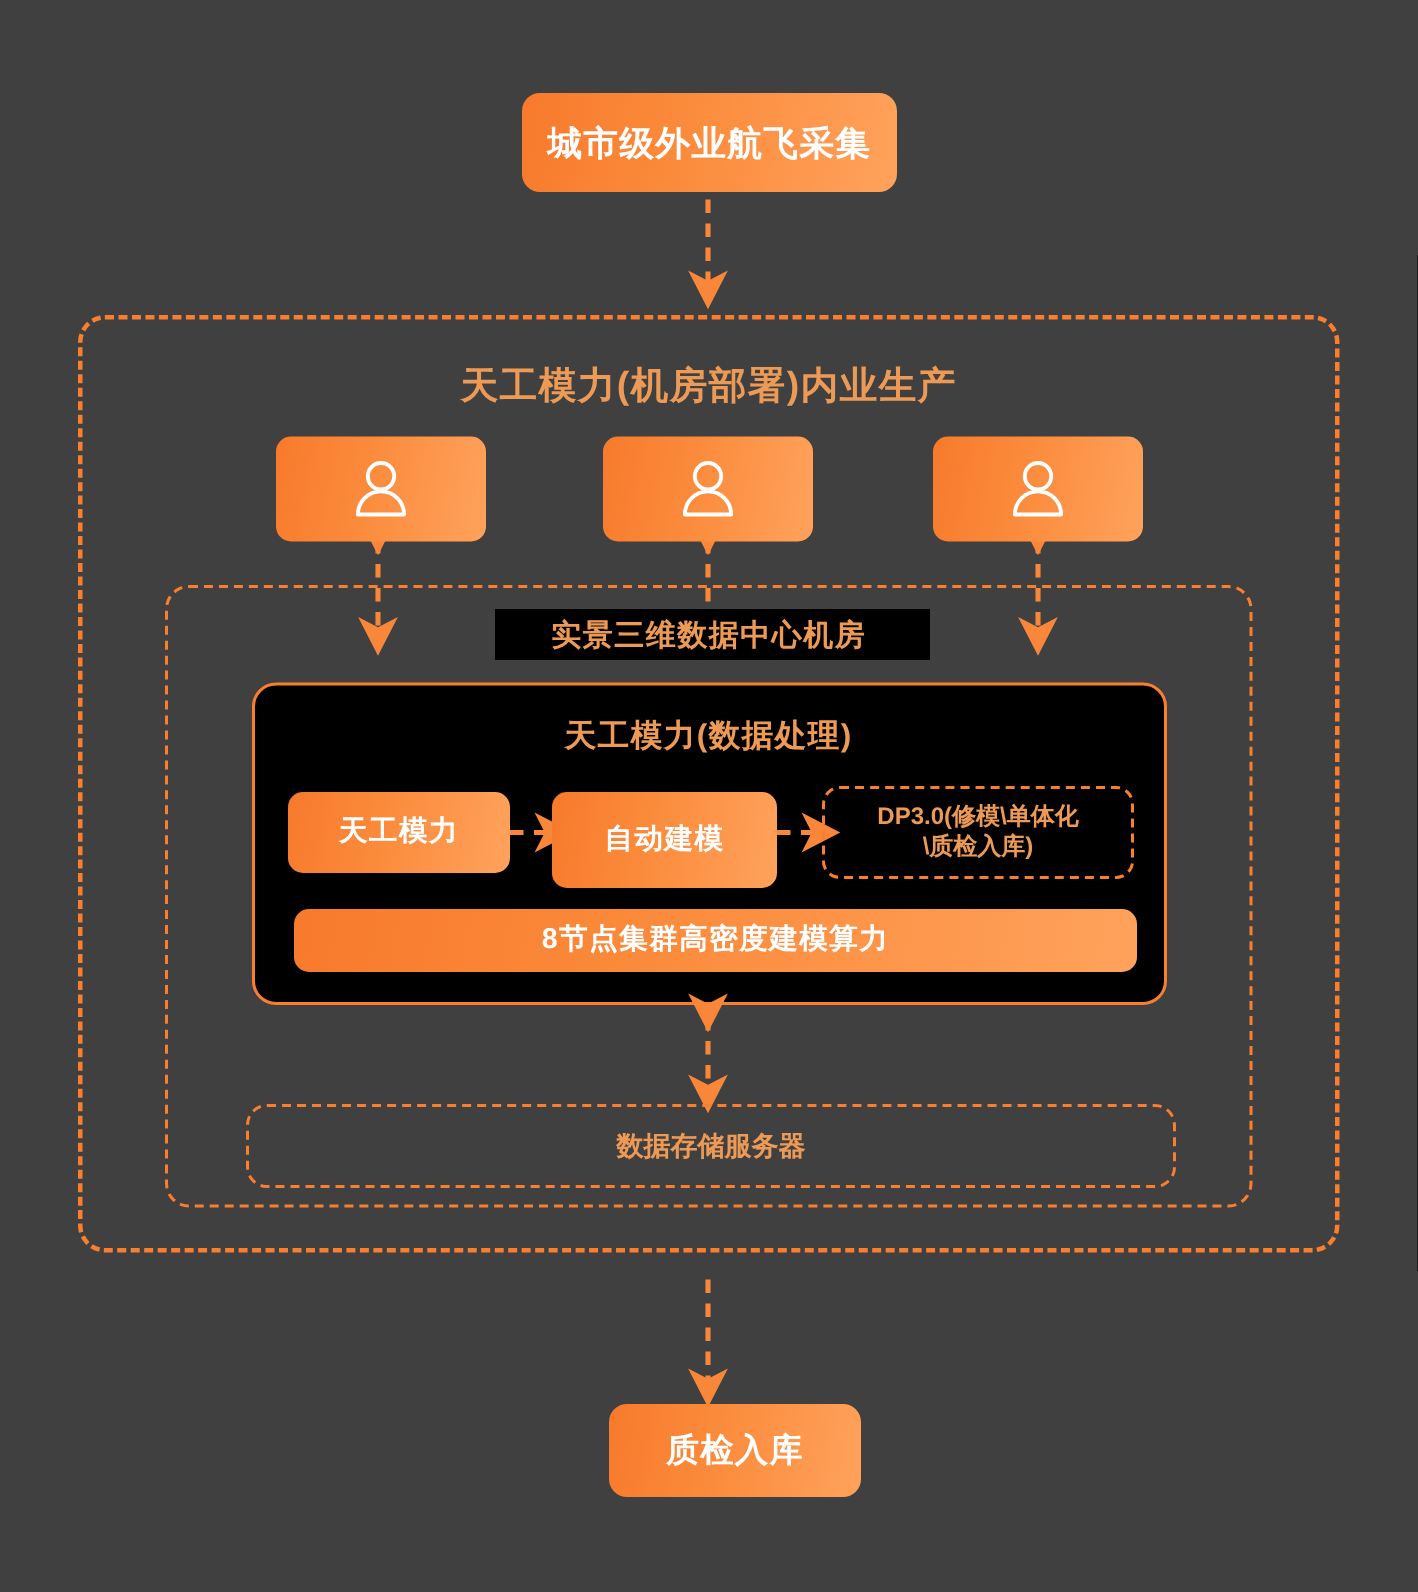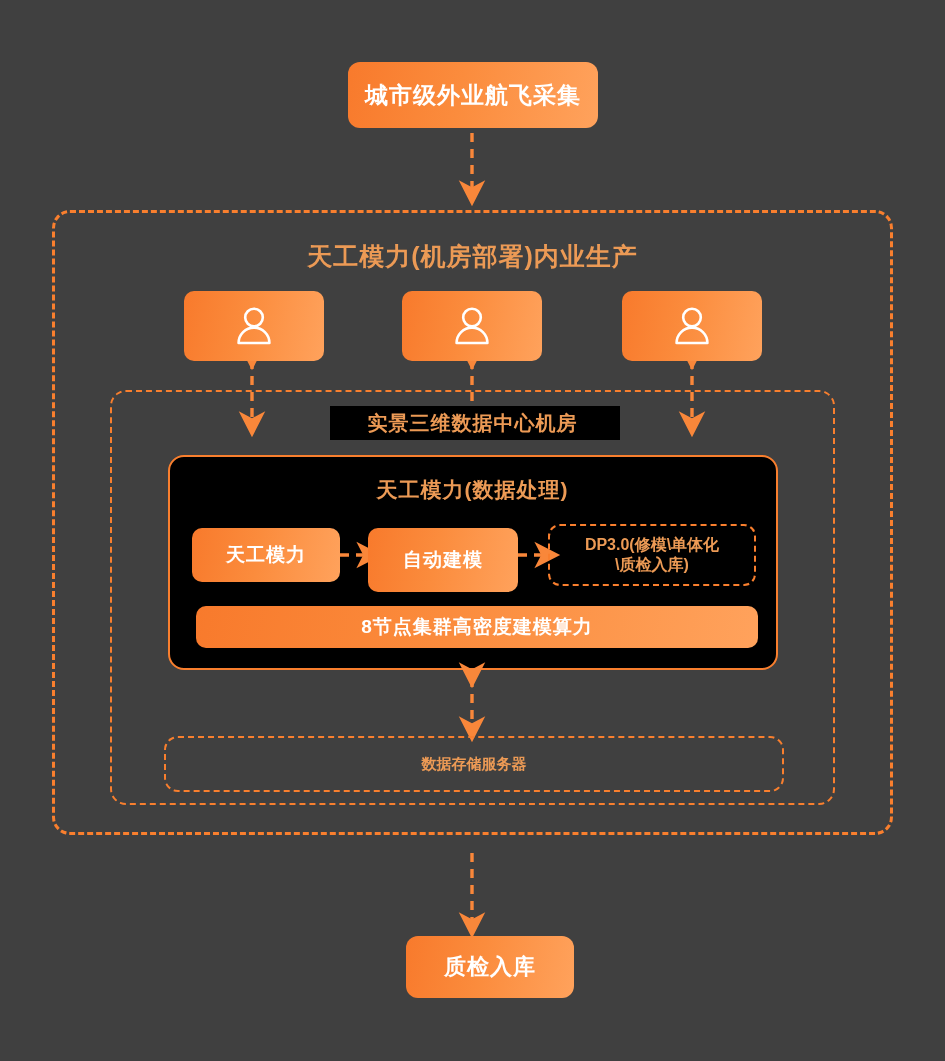--- a/index.html
+++ b/index.html
@@ -167,17 +167,17 @@
 
   <div class="chip soft" style="left:368px; top:528px; width:150px; height:64px; font-size:19px;">自动建模</div>
 
   <div class="dashlabel" style="left:548px; top:524px; width:208px; height:62px; font-size:16px; padding:0 8px;">
     <span style="white-space:pre-line;">DP3.0(修模\单体化
 \质检入库)</span>
   </div>
 
   <div class="chip" style="left:180px; top:606px; width:562px; height:42px; font-size:19px; border-radius:10px;margin-left:16px;">8节点集群高密度建模算力</div>
 
-  <div class="dashlabel" style="left:164px; top:736px; width:620px; height:56px; font-size:15px; border-radius:14px;">数据存储服务器</div>
+  <div class="dashlabel" style="left:164px; top:736px; width:620px; height:56px; font-size:18px; border-radius:14px;">数据存储服务器</div>
 
   <div class="chip" style="left:406px; top:936px; width:168px; height:62px; font-size:22px;">质检入库</div>
 
 </div>
 
 </body></html>

